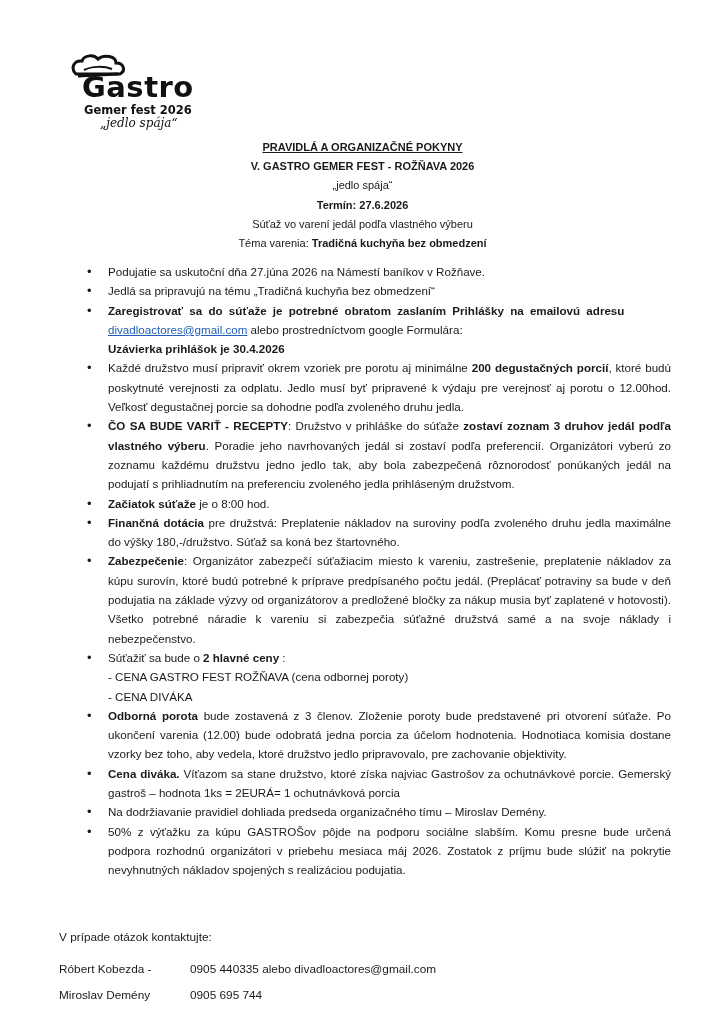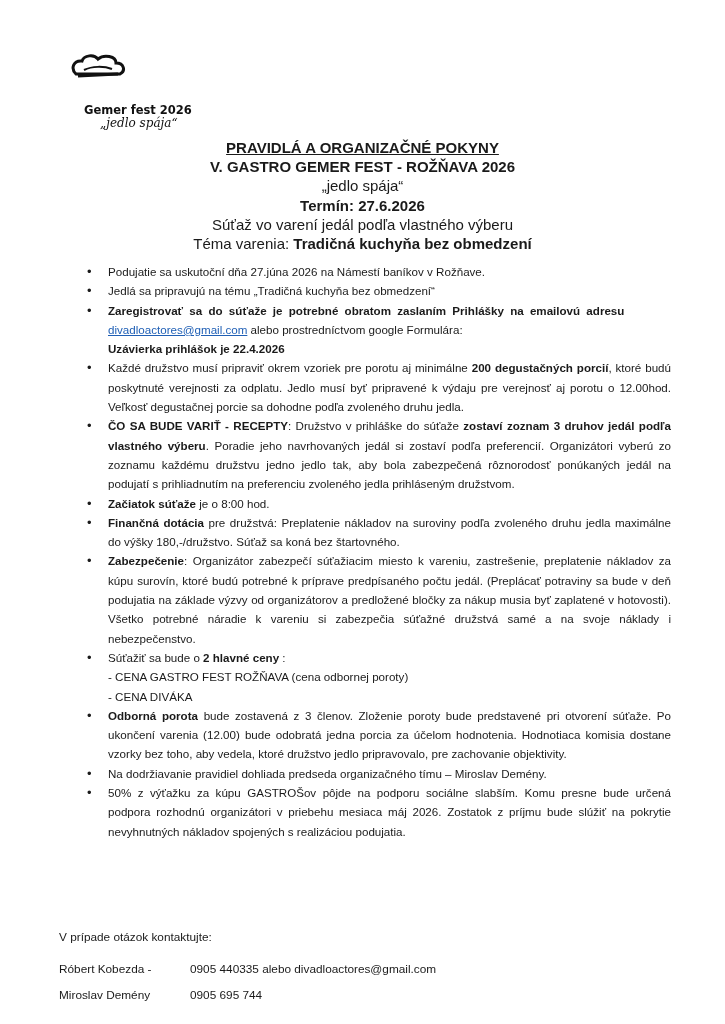--- a/index.html
+++ b/index.html
@@ -8,21 +8,21 @@
   .logo { position: absolute; left: 62px; top: 52px; width: 130px; height: 80px; }
   .logo .hat { position: absolute; left: 8px; top: 2px; }
   .logo .brand { position: absolute; left: 20px; top: 18px; font-weight: bold; font-size: 29px;
                  letter-spacing: 0.5px; color: #111; font-family: "DejaVu Sans", sans-serif; }
   .logo .sub { position: absolute; left: 22px; top: 51px; font-weight: bold; font-size: 11.5px; color: #111;
                font-family: "DejaVu Sans", sans-serif; white-space: nowrap; }
   .logo .tag { position: absolute; left: 38px; top: 64px; font-style: italic; font-size: 12px; color: #111;
                font-family: "DejaVu Serif", serif; white-space: nowrap; }
 
   .header { position: absolute; left: 0; top: 138px; width: 725px; text-align: center; }
-  .header div { font-size: 15px; line-height: 19.2px; white-space: nowrap; }
+  .header div { font-size: 11px; line-height: 19.2px; white-space: nowrap; }
   .header .title1 { font-weight: bold; text-decoration: underline; }
   .header .title2 { font-weight: bold; }
   .header .term { font-weight: bold; }
 
   ul.rules { position: absolute; left: 0; top: 262px; width: 722px; margin: 0; padding: 0; list-style: none; }
   ul.rules li { position: relative; padding-left: 108px; padding-right: 51px; font-size: 11.6px;
                 line-height: 19.3px; text-align: justify; }
   ul.rules li::before { content: "\2022"; position: absolute; left: 87px; top: 0; font-size: 13px; }
   .b { font-weight: bold; }
   a.link { color: #1f5fb5; text-decoration: underline; font-weight: normal; }
@@ -37,52 +37,54 @@
 </style>
 </head>
 <body>
 
 <div class="logo">
   <svg class="hat" width="60" height="26" viewBox="0 0 60 26">
     <path d="M6 20 C0 14 4 6 12 7 C14 1 24 0 28 5 C34 0 46 2 46 9 C54 9 56 17 50 20 Z" fill="none" stroke="#111" stroke-width="3"></path>
     <path d="M8 22 L48 20" stroke="#111" stroke-width="3" fill="none"></path>
     <path d="M14 16 C22 12 34 12 42 15" stroke="#111" stroke-width="2" fill="none"></path>
   </svg>
+  <div class="brand">Gastro</div>
   <div class="sub">Gemer fest 2026</div>
   <div class="tag">„jedlo spája“</div>
 </div>
 
 <div class="header">
   <div class="title1">PRAVIDLÁ A ORGANIZAČNÉ POKYNY</div>
   <div class="title2">V. GASTRO GEMER FEST  - ROŽŇAVA 2026</div>
   <div>„jedlo spája“</div>
   <div class="term">Termín: 27.6.2026</div>
   <div>Súťaž  vo varení jedál podľa vlastného výberu</div>
   <div><span>Téma varenia: </span><span class="b">Tradičná kuchyňa bez obmedzení</span></div>
 </div>
 
 <ul class="rules">
   <li><span>Podujatie sa uskutoční dňa  27.júna 2026  na Námestí baníkov v Rožňave.</span></li>
   <li><span>Jedlá sa pripravujú na tému „Tradičná kuchyňa bez obmedzení“</span></li>
   <li>
     <span class="b" style="word-spacing:3px">Zaregistrovať sa do súťaže je potrebné obratom zaslaním Prihlášky na emailovú adresu</span>
     <span class="line"><a class="link" href="#">divadloactores@gmail.com</a><span> alebo prostredníctvom google Formulára:</span></span>
-    <span class="line b">Uzávierka prihlášok je 22.4.2026</span>
+    <span class="line b">Uzávierka prihlášok je 30.4.2026</span>
   </li>
   <li><span>Každé družstvo musí pripraviť okrem vzoriek pre porotu aj minimálne </span><span class="b">200 degustačných porcií</span><span>, ktoré budú poskytnuté verejnosti za odplatu. Jedlo musí byť pripravené k výdaju pre verejnosť aj porotu o 12.00hod. Veľkosť degustačnej porcie sa dohodne podľa zvoleného druhu jedla.</span></li>
   <li><span class="b">ČO SA BUDE VARIŤ - RECEPTY</span><span>: Družstvo v prihláške do súťaže </span><span class="b">zostaví zoznam 3 druhov jedál podľa vlastného výberu</span><span>. Poradie jeho navrhovaných jedál si zostaví podľa preferencií.  Organizátori vyberú zo zoznamu každému družstvu jedno jedlo tak, aby bola zabezpečená rôznorodosť ponúkaných jedál na podujatí s prihliadnutím na preferenciu zvoleného jedla prihláseným družstvom.</span></li>
   <li><span class="b">Začiatok súťaže</span><span> je o 8:00 hod.</span></li>
   <li><span class="b">Finančná dotácia</span><span> pre družstvá: Preplatenie nákladov na suroviny podľa zvoleného druhu jedla maximálne do výšky 180,-/družstvo.  Súťaž sa koná bez štartovného.</span></li>
   <li><span class="b">Zabezpečenie</span><span>: Organizátor zabezpečí súťažiacim miesto k vareniu, zastrešenie,  preplatenie nákladov za kúpu surovín, ktoré budú potrebné k príprave  predpísaného počtu jedál. (Preplácať potraviny sa bude v deň podujatia na základe výzvy od organizátorov a predložené bločky za nákup musia byť zaplatené v hotovosti). Všetko potrebné náradie k vareniu si zabezpečia súťažné družstvá samé a na svoje náklady i nebezpečenstvo.</span></li>
   <li>
     <span>Súťažiť sa bude o </span><span class="b">2 hlavné  ceny</span><span> :</span>
     <span class="line">- CENA GASTRO FEST ROŽŇAVA (cena odbornej poroty)</span>
     <span class="line">-  CENA DIVÁKA</span>
   </li>
   <li><span class="b">Odborná porota</span><span> bude zostavená z 3 členov. Zloženie poroty bude predstavené pri otvorení súťaže. Po ukončení varenia (12.00) bude odobratá jedna porcia za účelom hodnotenia. Hodnotiaca komisia dostane vzorky bez toho, aby vedela, ktoré družstvo  jedlo pripravovalo, pre zachovanie objektivity.</span></li>
+  <li><span class="b">Cena diváka.</span><span> Víťazom sa stane družstvo, ktoré získa najviac Gastrošov za ochutnávkové porcie. Gemerský gastroš  – hodnota 1ks = 2EURÁ= 1 ochutnávková porcia</span></li>
   <li><span>Na dodržiavanie pravidiel  dohliada predseda organizačného tímu – Miroslav Demény.</span></li>
   <li><span>50% z výťažku za kúpu GASTROŠov pôjde na podporu sociálne slabším. Komu presne bude určená podpora rozhodnú organizátori v priebehu mesiaca máj 2026. Zostatok z príjmu bude slúžiť na pokrytie nevyhnutných nákladov spojených s realizáciou podujatia.</span></li>
 </ul>
 
 <div class="contact">
   <div class="intro">V prípade otázok kontaktujte:</div>
   <div class="row" style="top:32px">
     <span class="name">Róbert Kobezda  -</span>
     <span class="info">0905 440335  alebo  divadloactores@gmail.com</span>
   </div>

